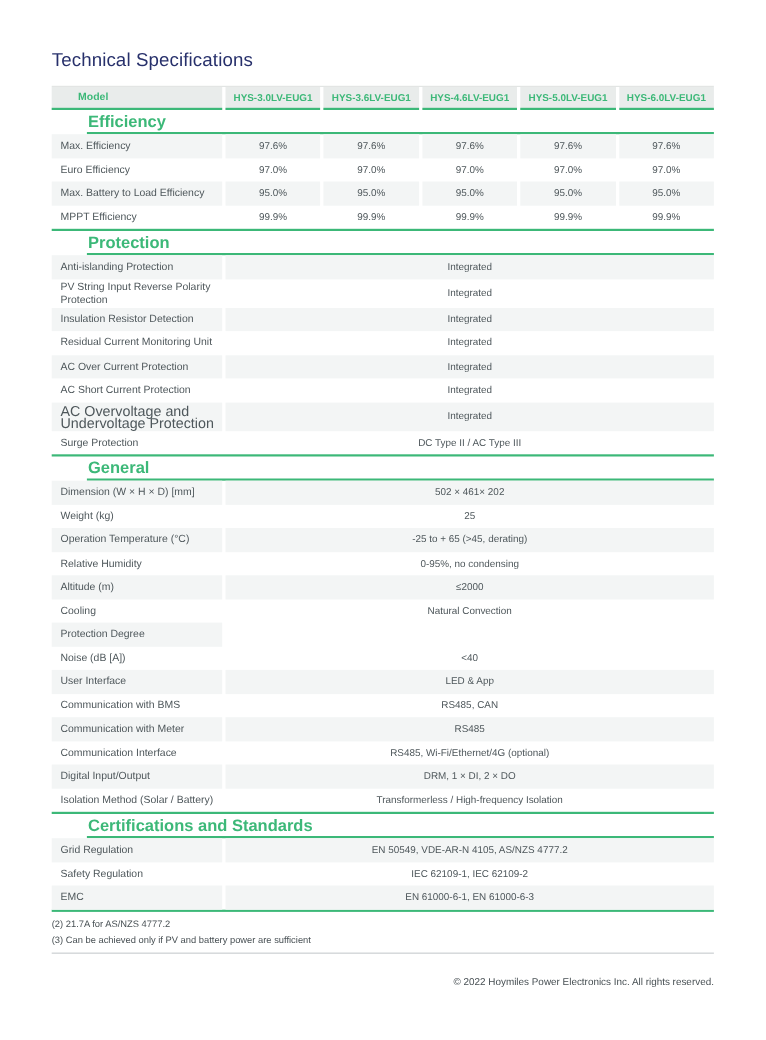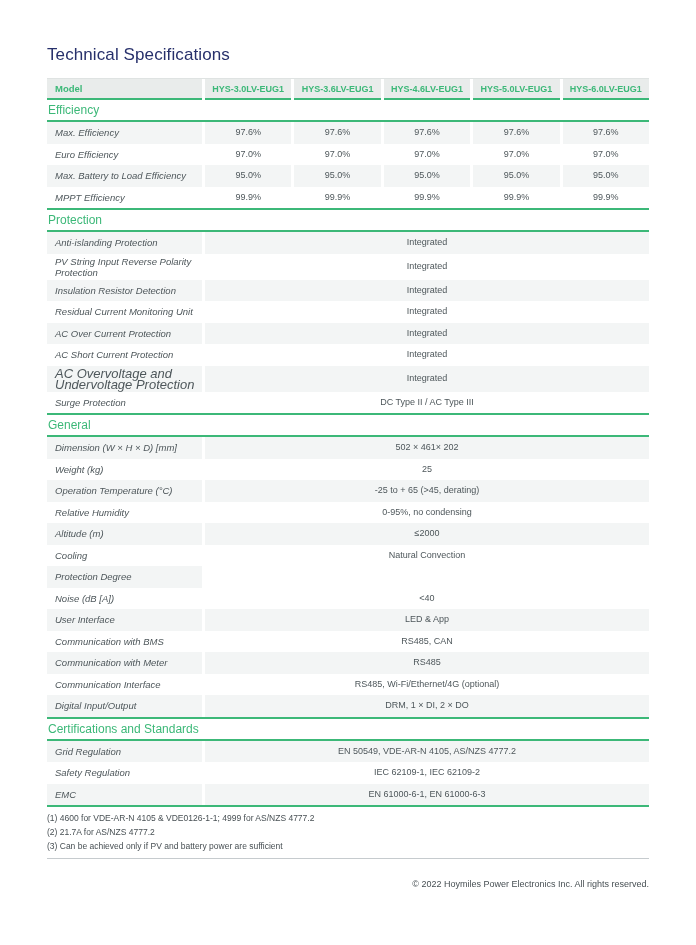--- a/index.html
+++ b/index.html
@@ -46,48 +46,49 @@
     font-size:9px;
     font-weight:bold;
     height:21px;
     display:flex;
     align-items:center;
     justify-content:center;
     border-bottom:2px solid var(--green);
   }
   .header-cell.model{
     justify-content:flex-start;
-    padding-left:8px;
+    padding-left:24px;
     font-size:9.5px;
   }
   .section{border-bottom:2px solid var(--green);}
   .section-title{
     color:var(--green);
-    font-size:12px;
-    font-weight:normal;
+    font-size:15px;
+    font-weight:bold;
     padding:4px 1px 3px 1px;
     line-height:13px;
     border-bottom:2px solid var(--green);
+    margin-left:32px;
   }
   .row{
     display:grid;
     grid-template-columns:155px repeat(5,1fr);
     column-gap:3px;
   }
   .row.span{grid-template-columns:155px 1fr;}
   .cell{
     min-height:21.5px;
     font-size:9.5px;
     line-height:11px;
     display:flex;
     align-items:center;
     padding:2px 4px;
     color:var(--text);
   }
-  .cell.label{padding-left:8px;justify-content:flex-start;text-align:left;font-style:italic;}
+  .cell.label{padding-left:8px;justify-content:flex-start;text-align:left;}
   .cell.label.small{font-size:13px;}
   .cell.value{justify-content:center;text-align:center;font-size:9px;}
   .rows .row:nth-child(odd) .cell{background:var(--stripe);}
   
   .footnotes{margin-top:4px;width:602px;}
   .footnote{
     font-size:8.5px;
     line-height:14px;
     color:var(--muted);
   }
@@ -242,20 +243,24 @@
               <div class="cell value">RS485</div>
             </div>
             <div class="row span">
               <div class="cell label">Communication Interface</div>
               <div class="cell value">RS485, Wi-Fi/Ethernet/4G (optional)</div>
             </div>
             <div class="row span">
               <div class="cell label">Digital Input/Output</div>
               <div class="cell value">DRM, 1 × DI, 2 × DO</div>
             </div>
+            <div class="row span">
+              <div class="cell label">Isolation Method (Solar / Battery)</div>
+              <div class="cell value">Transformerless / High-frequency Isolation</div>
+            </div>
           </div>
         </div>
         <div class="section">
           <div class="section-title">Certifications and Standards</div>
           <div class="rows">
             <div class="row span">
               <div class="cell label">Grid Regulation</div>
               <div class="cell value">EN 50549, VDE-AR-N 4105, AS/NZS 4777.2</div>
             </div>
             <div class="row span">
@@ -265,21 +270,20 @@
             <div class="row span">
               <div class="cell label">EMC</div>
               <div class="cell value">EN 61000-6-1, EN 61000-6-3</div>
             </div>
           </div>
         </div>
       </div>
   </div>
 
   <div class="footnotes">
-    <div class="footnote">(1) 4600 for VDE-AR-N 4105 &amp; VDE0126-1-1; 4999 for AS/NZS 4777.2</div>
     <div class="footnote">(2) 21.7A for AS/NZS 4777.2</div>
     <div class="footnote">(3) Can be achieved only if PV and battery power are sufficient</div>
   </div>
 
   <div class="divider"></div>
 
   <div class="footer-copyright">© 2022 Hoymiles Power Electronics Inc. All rights reserved.</div>
 
 </div>
 

